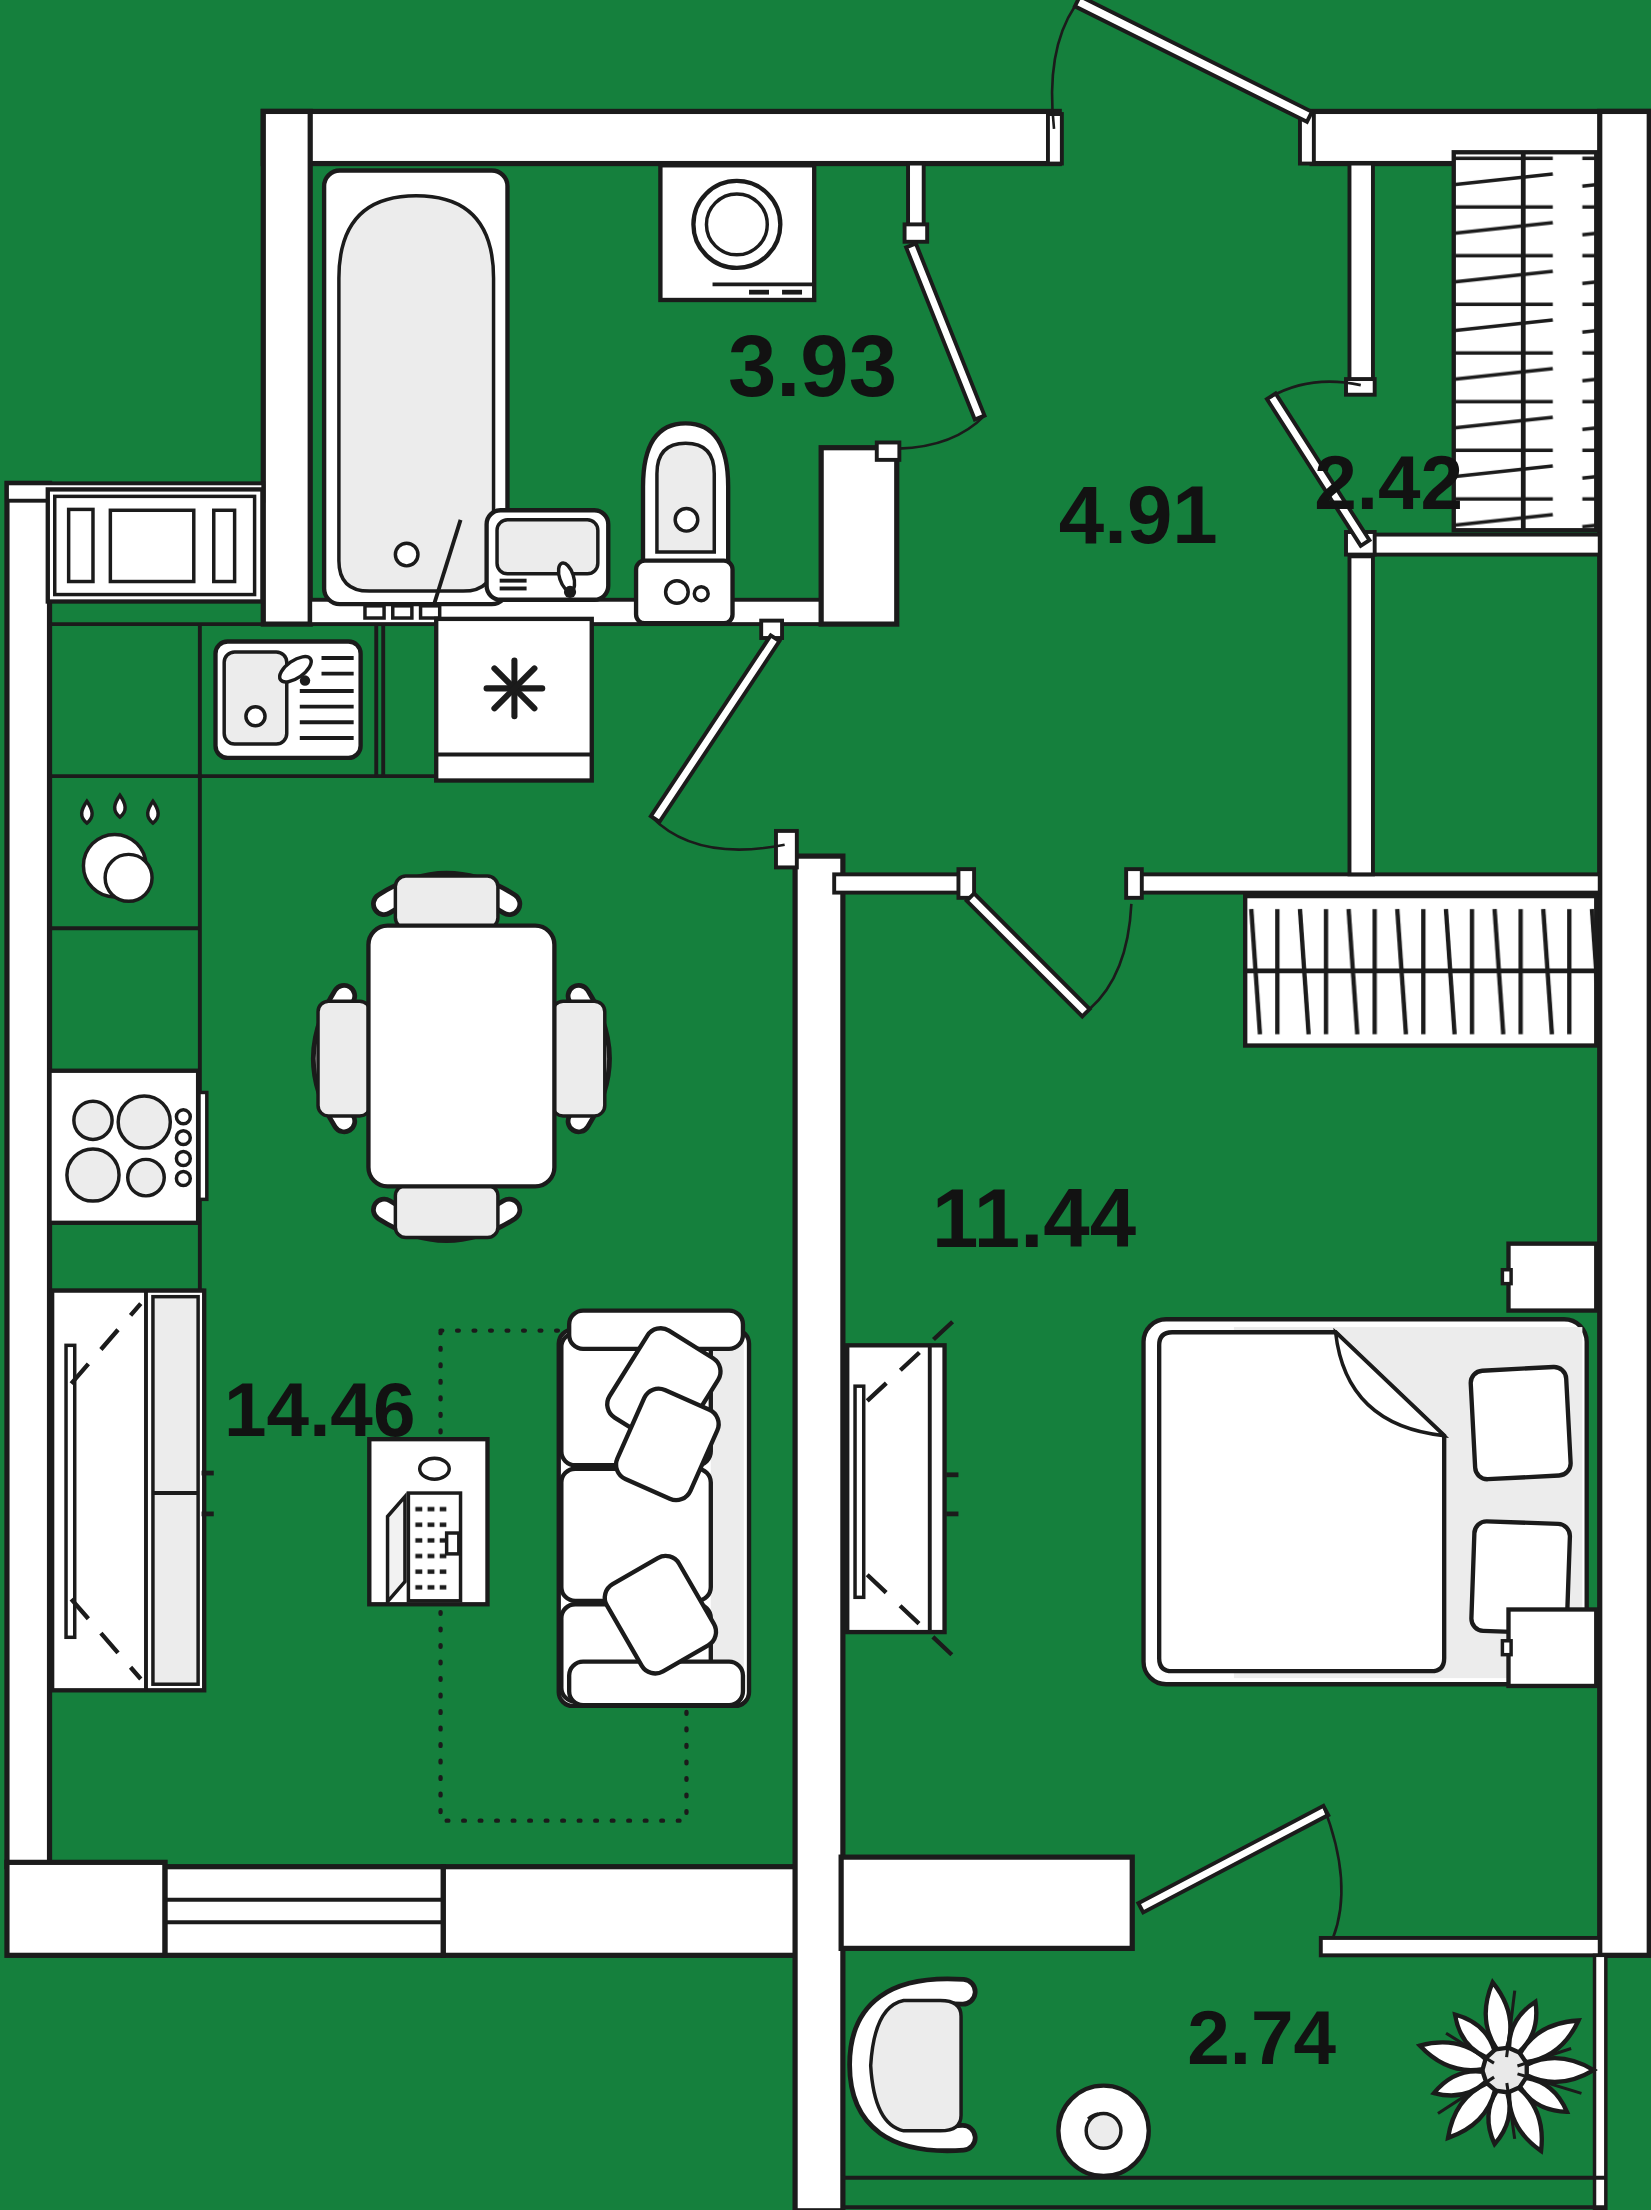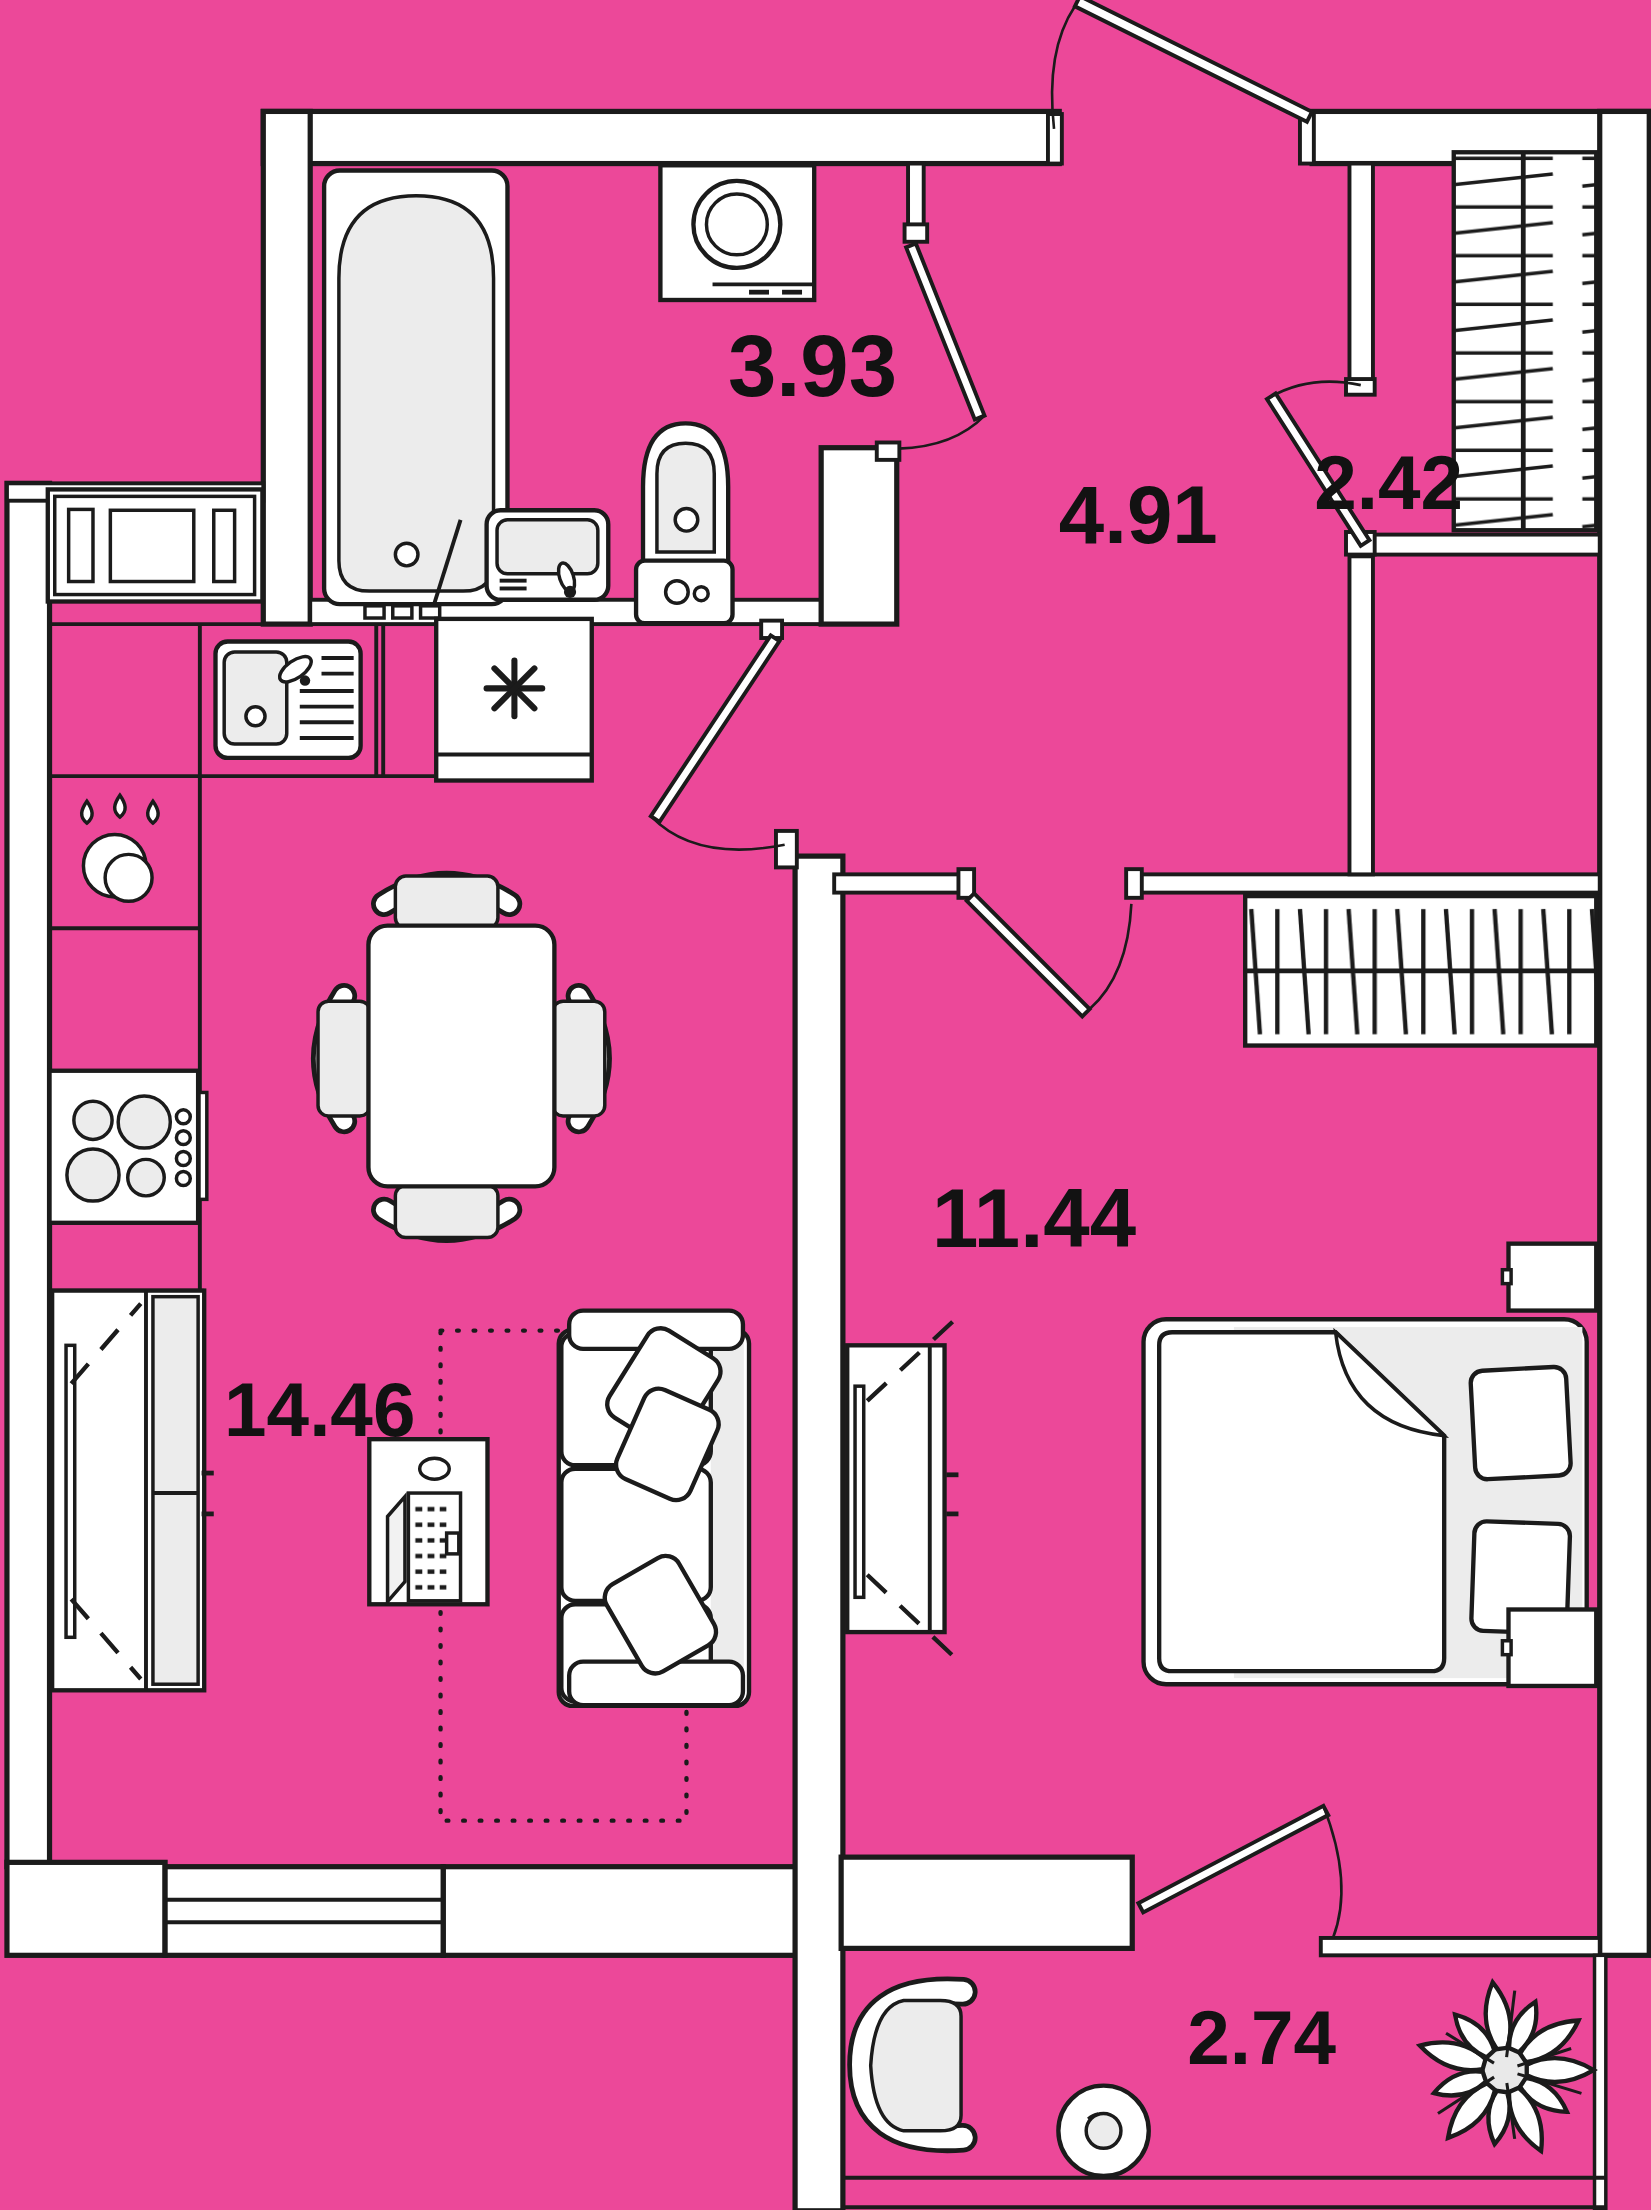--- a/index.html
+++ b/index.html
@@ -1,16 +1,16 @@
 <!DOCTYPE html>
 <html style="font-size:14px"><head>
 <meta charset="utf-8">
 <style>
   html,body{margin:0;padding:0;background:#ffffff;}
-  .plan-wrap{width:1651px;height:2211px;background:#ec4899;overflow:hidden;}
+  .plan-wrap{width:1651px;height:2211px;background:#15803d;overflow:hidden;}
   svg{display:block;}
   text.room-label{font-family:"Liberation Sans",sans-serif;font-weight:700;fill:#121212;text-anchor:middle;}
   .w{fill:#ffffff;stroke:#1b1b1b;stroke-width:6;}
   .wt{fill:#ffffff;stroke:#1b1b1b;stroke-width:4.5;}
   .ln{stroke:#1b1b1b;stroke-width:4.5;fill:none;}
   .ln5{stroke:#1b1b1b;stroke-width:5.5;fill:none;}
   .fix{fill:#ffffff;stroke:#1b1b1b;stroke-width:5;}
   .fixt{fill:#ffffff;stroke:#1b1b1b;stroke-width:4;}
   .gry{fill:#ececec;stroke:#1b1b1b;stroke-width:4;}
   .gryn{fill:#ececec;stroke:none;}

